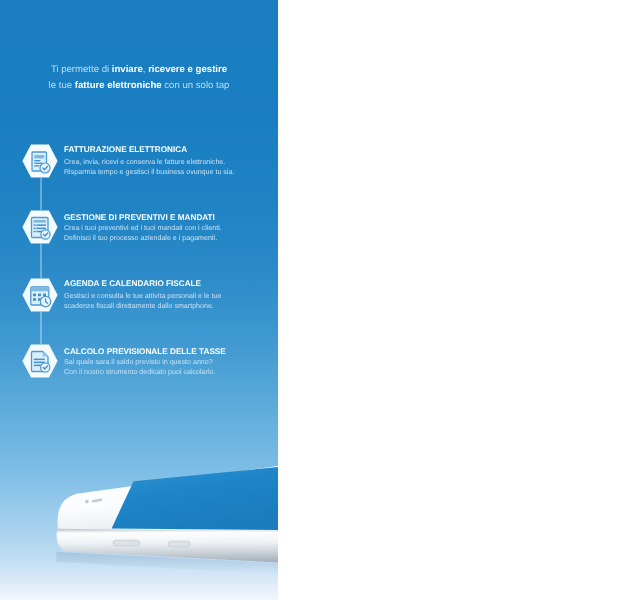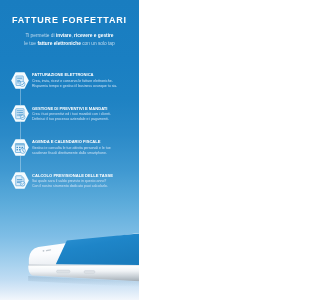--- a/index.html
+++ b/index.html
@@ -16,21 +16,20 @@
   .ititle{color:#ffffff;font-weight:bold;font-size:4.1px;line-height:5px;white-space:nowrap;}
   .ibody{color:#c9e0f4;font-size:3.55px;line-height:4.7px;margin-top:1.5px;white-space:nowrap;}
   .vline{position:absolute;left:19.6px;width:0.8px;background:rgba(255,255,255,0.33);}
   .deco{position:absolute;left:0px;top:196px;width:139px;height:28px;}
   .phone{position:absolute;left:0px;top:232px;}
 </style>
 </head>
 <body>
 
 <div class="page">
-  <div class="title">FATTURE FORFETTARI</div>
   <div class="sub">
     <span>Ti permette di </span><b>inviare</b><span>, </span><b>ricevere e gestire</b><br>
     <span>le tue </span><b>fatture elettroniche</b><span> con un solo tap</span>
   </div>
   <div class="items" id="items">
       <div class="row" style="top: 71.8px;">
         <div class="hexwrap"><svg viewBox="0 0 36 34" width="18" height="17">
             <polygon points="9,0.4 27,0.4 35.6,17 27,33.6 9,33.6 0.4,17" fill="#f4fbfe"></polygon>
             <g fill="#3e92cc">
               <path d="M11 8h12.5a1 1 0 0 1 1 1v17a1 1 0 0 1-1 1H11a1 1 0 0 1-1-1V9a1 1 0 0 1 1-1z" fill="#dceefb" stroke="#4a9ad3" stroke-width="1.3"></path>

